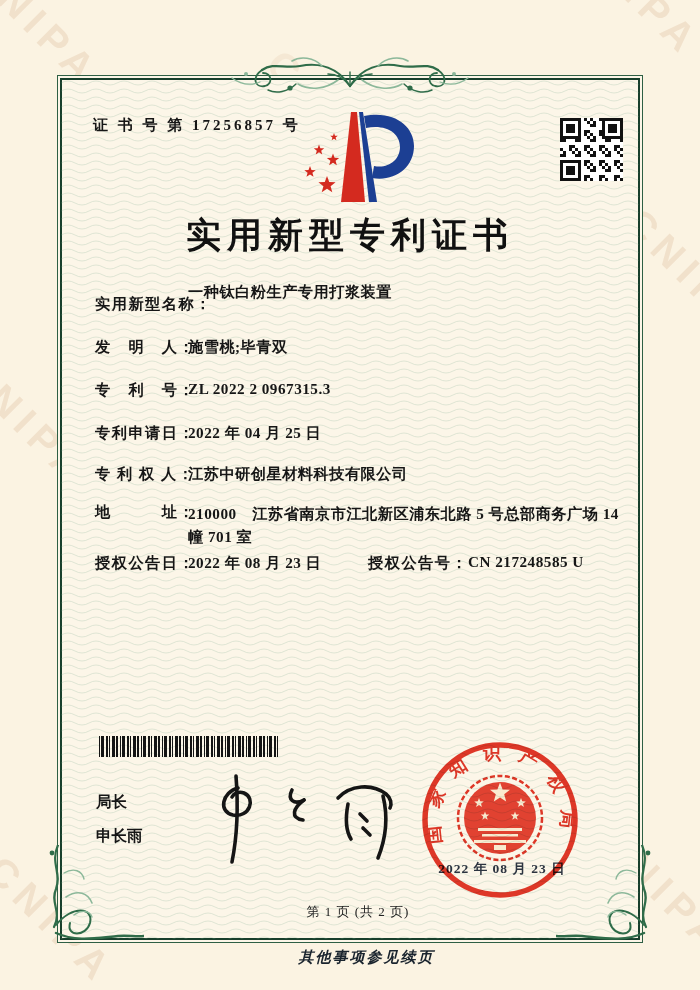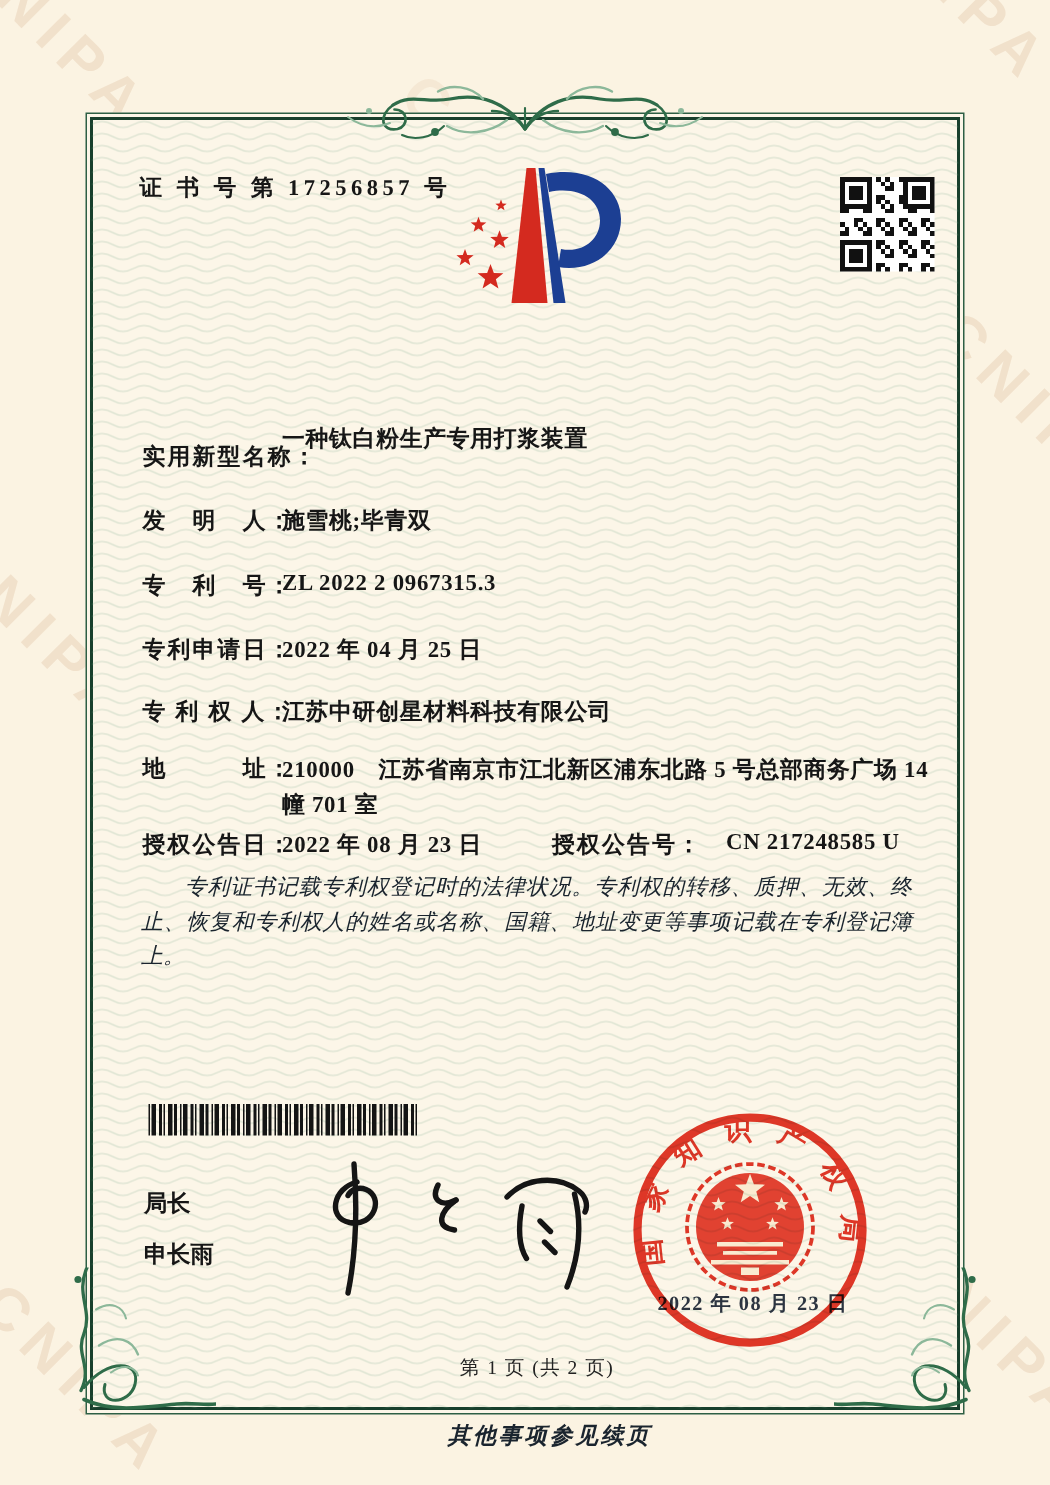--- a/index.html
+++ b/index.html
@@ -314,20 +314,21 @@
       <rect x="5" y="20" width="1" height="1" fill="#111"></rect>
       <rect x="6" y="20" width="1" height="1" fill="#111"></rect>
       <rect x="8" y="20" width="1" height="1" fill="#111"></rect>
       <rect x="10" y="20" width="1" height="1" fill="#111"></rect>
       <rect x="13" y="20" width="1" height="1" fill="#111"></rect>
       <rect x="15" y="20" width="1" height="1" fill="#111"></rect>
       <rect x="18" y="20" width="1" height="1" fill="#111"></rect>
       <rect x="20" y="20" width="1" height="1" fill="#111"></rect>
     </svg>
 
+  <div class="title">实用新型专利证书</div>
 
   <span class="lab" style="top:294px;">实用新型名称：</span>
   <span class="val" style="top:282px;">一种钛白粉生产专用打浆装置</span>
 
   <span class="lab" style="top:337px;">发　明　人：</span>
   <span class="val" style="top:337px;">施雪桃;毕青双</span>
 
   <span class="lab" style="top:380px;">专　利　号：</span>
   <span class="val" style="top:380px;">ZL 2022 2 0967315.3</span>
 
@@ -336,24 +337,23 @@
 
   <span class="lab" style="top:464px;">专 利 权 人：</span>
   <span class="val" style="top:464px;">江苏中研创星材料科技有限公司</span>
 
   <span class="lab" style="top:502px;">地　　　址：</span>
   <span class="val addr" style="top:502px;">210000　江苏省南京市江北新区浦东北路 5 号总部商务广场 14 幢 701 室</span>
 
   <span class="lab" style="top:553px;">授权公告日：</span>
   <span class="val" style="top:553px;">2022 年 08 月 23 日</span>
   <span class="lab2" style="top:553px;">授权公告号：</span>
-  <span class="val2" style="top:553px;margin-left:16px;">CN 217248585 U</span>
+  <span class="val2" style="top:553px;">CN 217248585 U</span>
 
   <div class="body-block">
-    <p>专利证书记载专利权登记时的法律状况。专利权的转移、质押、无效、终止、恢复和专利权人的姓名或名称、国籍、地址变更等事项记载在专利登记簿上。</p>
   </div>
 
   <div class="barcode">
       <span style="width: 1px; margin-right: 1px;"></span>
       <span style="width: 3px; margin-right: 2px;"></span>
       <span style="width: 2px; margin-right: 1px;"></span>
       <span style="width: 1px; margin-right: 2px;"></span>
       <span style="width: 3px; margin-right: 1px;"></span>
       <span style="width: 2px; margin-right: 2px;"></span>
       <span style="width: 1px; margin-right: 1px;"></span>

